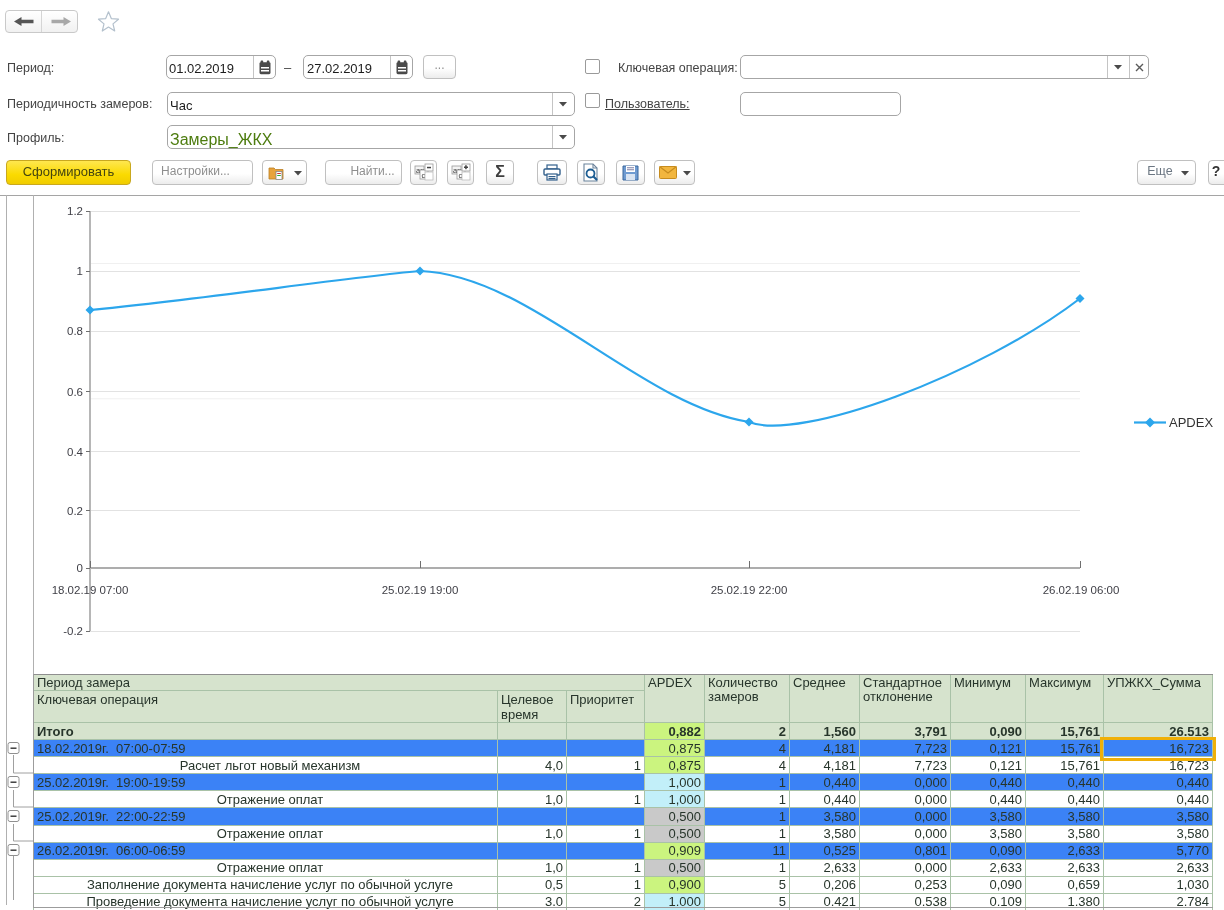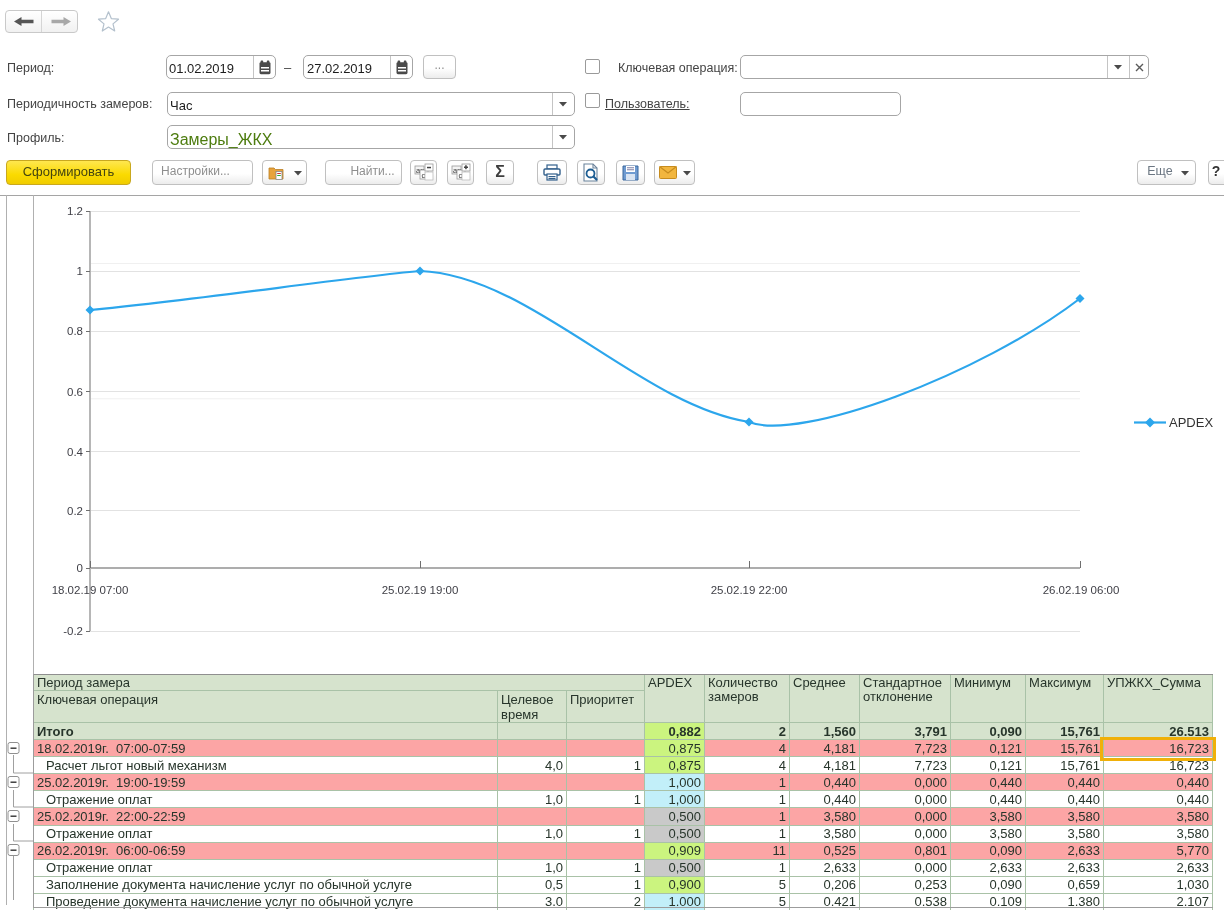--- a/index.html
+++ b/index.html
@@ -414,42 +414,42 @@
 <tr class="r w">
   <td class="ind">Проведение документа начисление услуг по обычной услуге</td>
             <td class="n">3.0</td>
             <td class="n">2</td>
             <td class="ap cy n">1.000</td>
             <td class="n">5</td>
   <td class="n">0.421</td>
             <td class="n">0.538</td>
             <td class="n">0.109</td>
             <td class="n">1.380</td>
-            <td class="n">2.107</td>
+            <td class="n">2.784</td>
 </tr>
 </tbody>
       </table>
 </div>
 <div class="abs" style="left:33px; top:673.5px; width:1180px; height:1px; background:#8f8f8f;"></div>
 <div class="abs" style="left:33px; top:674px; width:1px; height:234px; background:#9c9c9c;"></div>
 <div class="abs" style="left:33px; top:907px; width:1180px; height:1px; background:#9c9c9c;"></div>
 <div class="abs" style="left:1100px; top:736.5px; width:115.5px; height:24px; border:3px solid #f0b009;"></div>
 
 <style>
 #rep { border-collapse:collapse; table-layout:fixed; font-size:13px; color:#27352b; }
 #rep td { border:1px solid #a9c2a7; padding:0 3px; overflow:hidden; white-space:nowrap; vertical-align:middle; line-height:15px; }
 #rep .g { background:#d6e3cd; }
 #rep .w td { background:#fff; }
 #rep tr.g td { background:#d6e3cd; }
-#rep tr.gg td { background:#fca5a5; }
+#rep tr.gg td { background:#3b82f6; }
 #rep .h1 td { height:16px; line-height:14px; }
 #rep .h2 td { height:31.5px; vertical-align:top; padding-top:1px; }
 #rep .top { vertical-align:top; padding-top:1px; white-space:normal; line-height:15px; }
 #rep .r td { height:17.1px; }
 #rep .b td { font-weight:bold; }
 #rep .n { text-align:right; }
-#rep .ind { padding-left:12px; }
+#rep .ind { padding-left:12px;text-align:center; }
 #rep td.gr { background:#cbf47f !important; }
 #rep td.cy { background:#c2eff9 !important; }
 #rep td.gy { background:#c9c9c9 !important; }
 </style>
 
 </div>
 
 </body></html>

